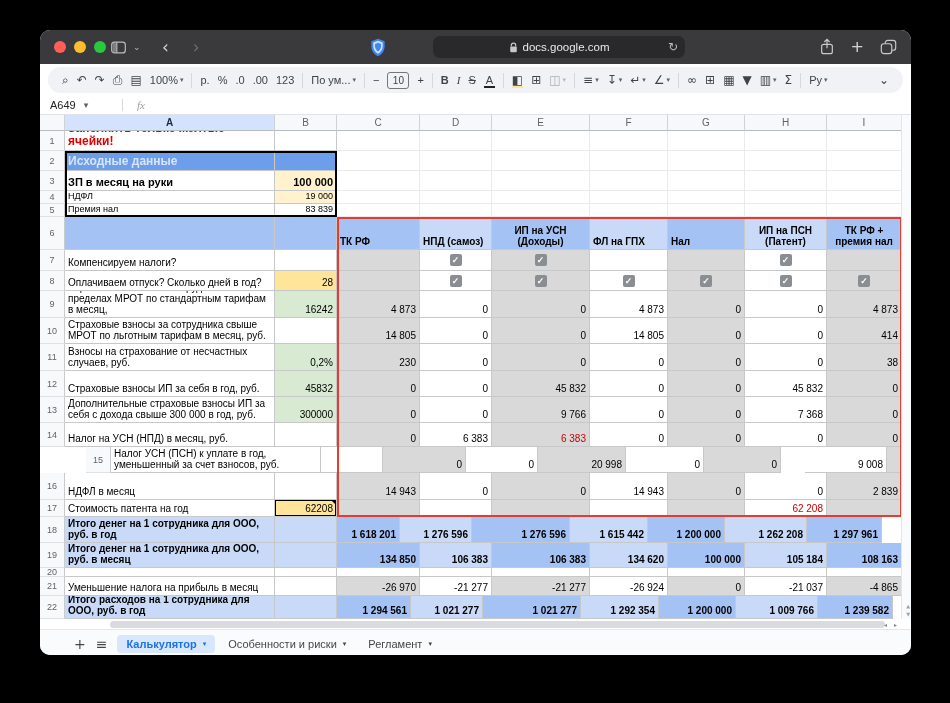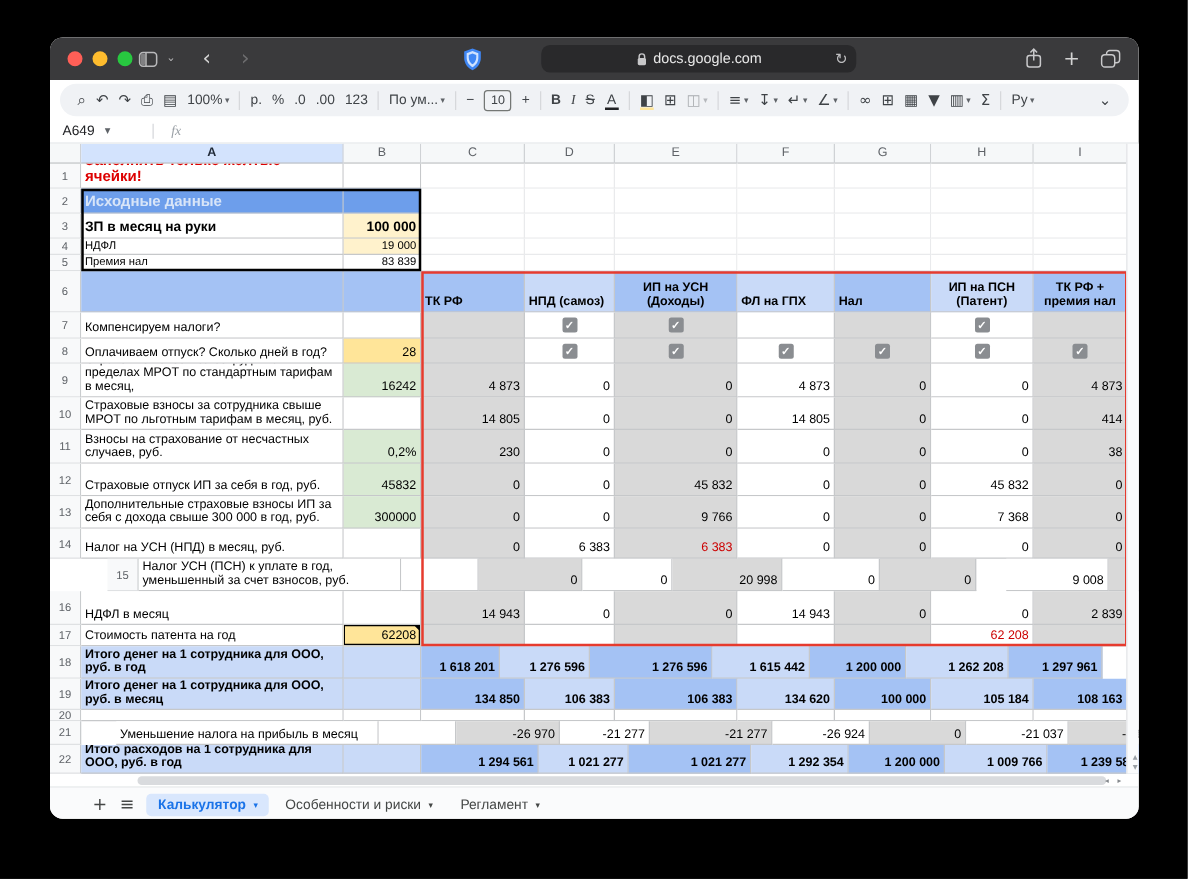--- a/index.html
+++ b/index.html
@@ -446,21 +446,21 @@
           <div class="cell num g" style="width: 83px;">230</div>
           <div class="cell num" style="width: 72px;">0</div>
           <div class="cell num g" style="width: 98px;">0</div>
           <div class="cell num" style="width: 78px;">0</div>
           <div class="cell num g" style="width: 77px;">0</div>
           <div class="cell num" style="width: 82px;">0</div>
           <div class="cell num g" style="width: 75px;">38</div>
         </div>
         <div class="grow" style="height: 26px;">
           <div class="rh">12</div>
-          <div class="cell lbl" style="width: 210px;">Страховые отпуск ИП за себя в год, руб.</div>
+          <div class="cell lbl" style="width: 210px;">Страховые взносы ИП за себя в год, руб.</div>
           <div class="cell num gr" style="width: 62px;">45832</div>
           <div class="cell num g" style="width: 83px;">0</div>
           <div class="cell num" style="width: 72px;">0</div>
           <div class="cell num g" style="width: 98px;">45 832</div>
           <div class="cell num" style="width: 78px;">0</div>
           <div class="cell num g" style="width: 77px;">0</div>
           <div class="cell num" style="width: 82px;">45 832</div>
           <div class="cell num g" style="width: 75px;">0</div>
         </div>
         <div class="grow" style="height: 26px;">
@@ -554,35 +554,35 @@
           <div class="cell " style="width: 83px;"></div>
           <div class="cell " style="width: 72px;"></div>
           <div class="cell " style="width: 98px;"></div>
           <div class="cell " style="width: 78px;"></div>
           <div class="cell " style="width: 77px;"></div>
           <div class="cell " style="width: 82px;"></div>
           <div class="cell " style="width: 75px;"></div>
         </div>
         <div class="grow" style="height: 19px;">
           <div class="rh">21</div>
-          <div class="cell lbl" style="width: 210px; margin-left: 28px;">Уменьшение налога на прибыль в месяц</div>
+          <div class="cell lbl" style="width: 210px;">Уменьшение налога на прибыль в месяц</div>
           <div class="cell " style="width: 62px;"></div>
           <div class="cell num g" style="width: 83px;">-26 970</div>
           <div class="cell num" style="width: 72px;">-21 277</div>
           <div class="cell num g" style="width: 98px;">-21 277</div>
           <div class="cell num" style="width: 78px;">-26 924</div>
           <div class="cell num g" style="width: 77px;">0</div>
           <div class="cell num" style="width: 82px;">-21 037</div>
           <div class="cell num g" style="width: 75px;">-4 865</div>
         </div>
         <div class="grow" style="height: 23px;">
           <div class="rh">22</div>
           <div class="cell lbl b bl" style="width: 210px;">Итого расходов на 1 сотрудника для ООО, руб. в год</div>
           <div class="cell bl" style="width: 62px;"></div>
-          <div class="cell num b bd" style="width: 94px;">1 294 561</div>
+          <div class="cell num b bd" style="width: 74px;">1 294 561</div>
           <div class="cell num b bl" style="width: 72px;">1 021 277</div>
           <div class="cell num b bd" style="width: 98px;">1 021 277</div>
           <div class="cell num b bl" style="width: 78px;">1 292 354</div>
           <div class="cell num b bd" style="width: 77px;">1 200 000</div>
           <div class="cell num b bl" style="width: 82px;">1 009 766</div>
           <div class="cell num b bd" style="width: 75px;">1 239 582</div>
         </div>
       </div>
     <div class="ovl blackbox"></div>
     <div class="ovl redbox"></div>

